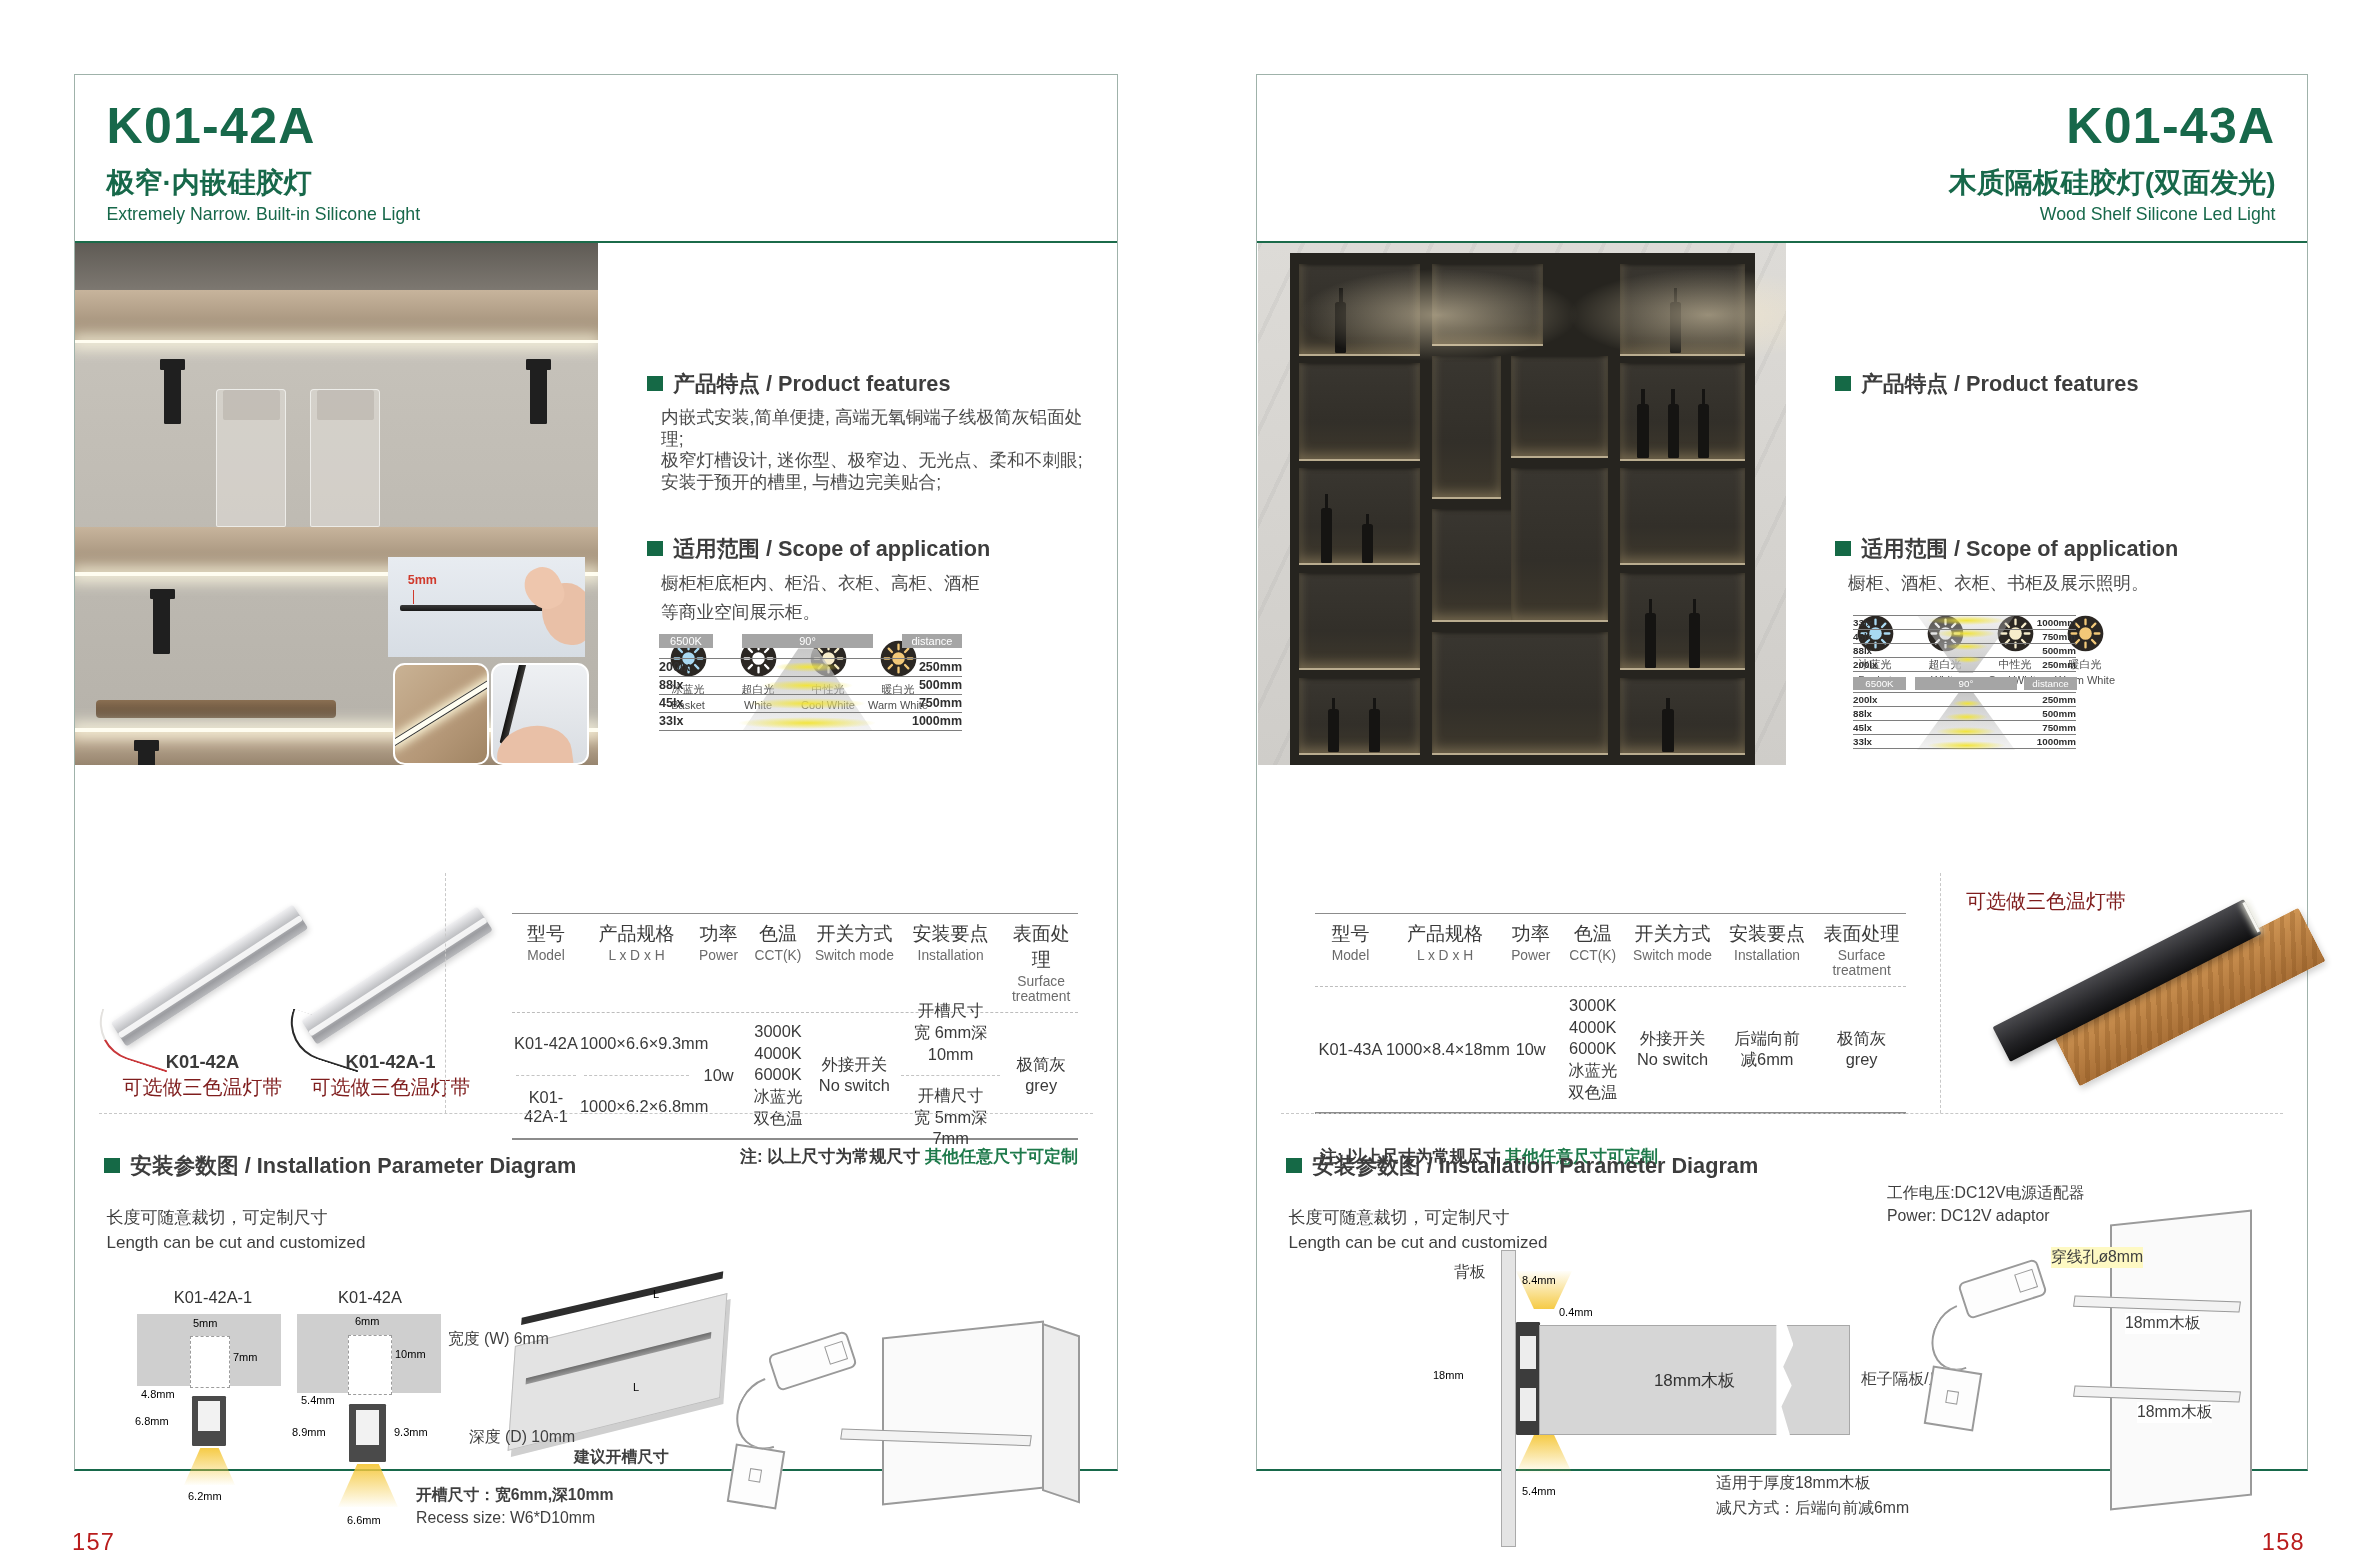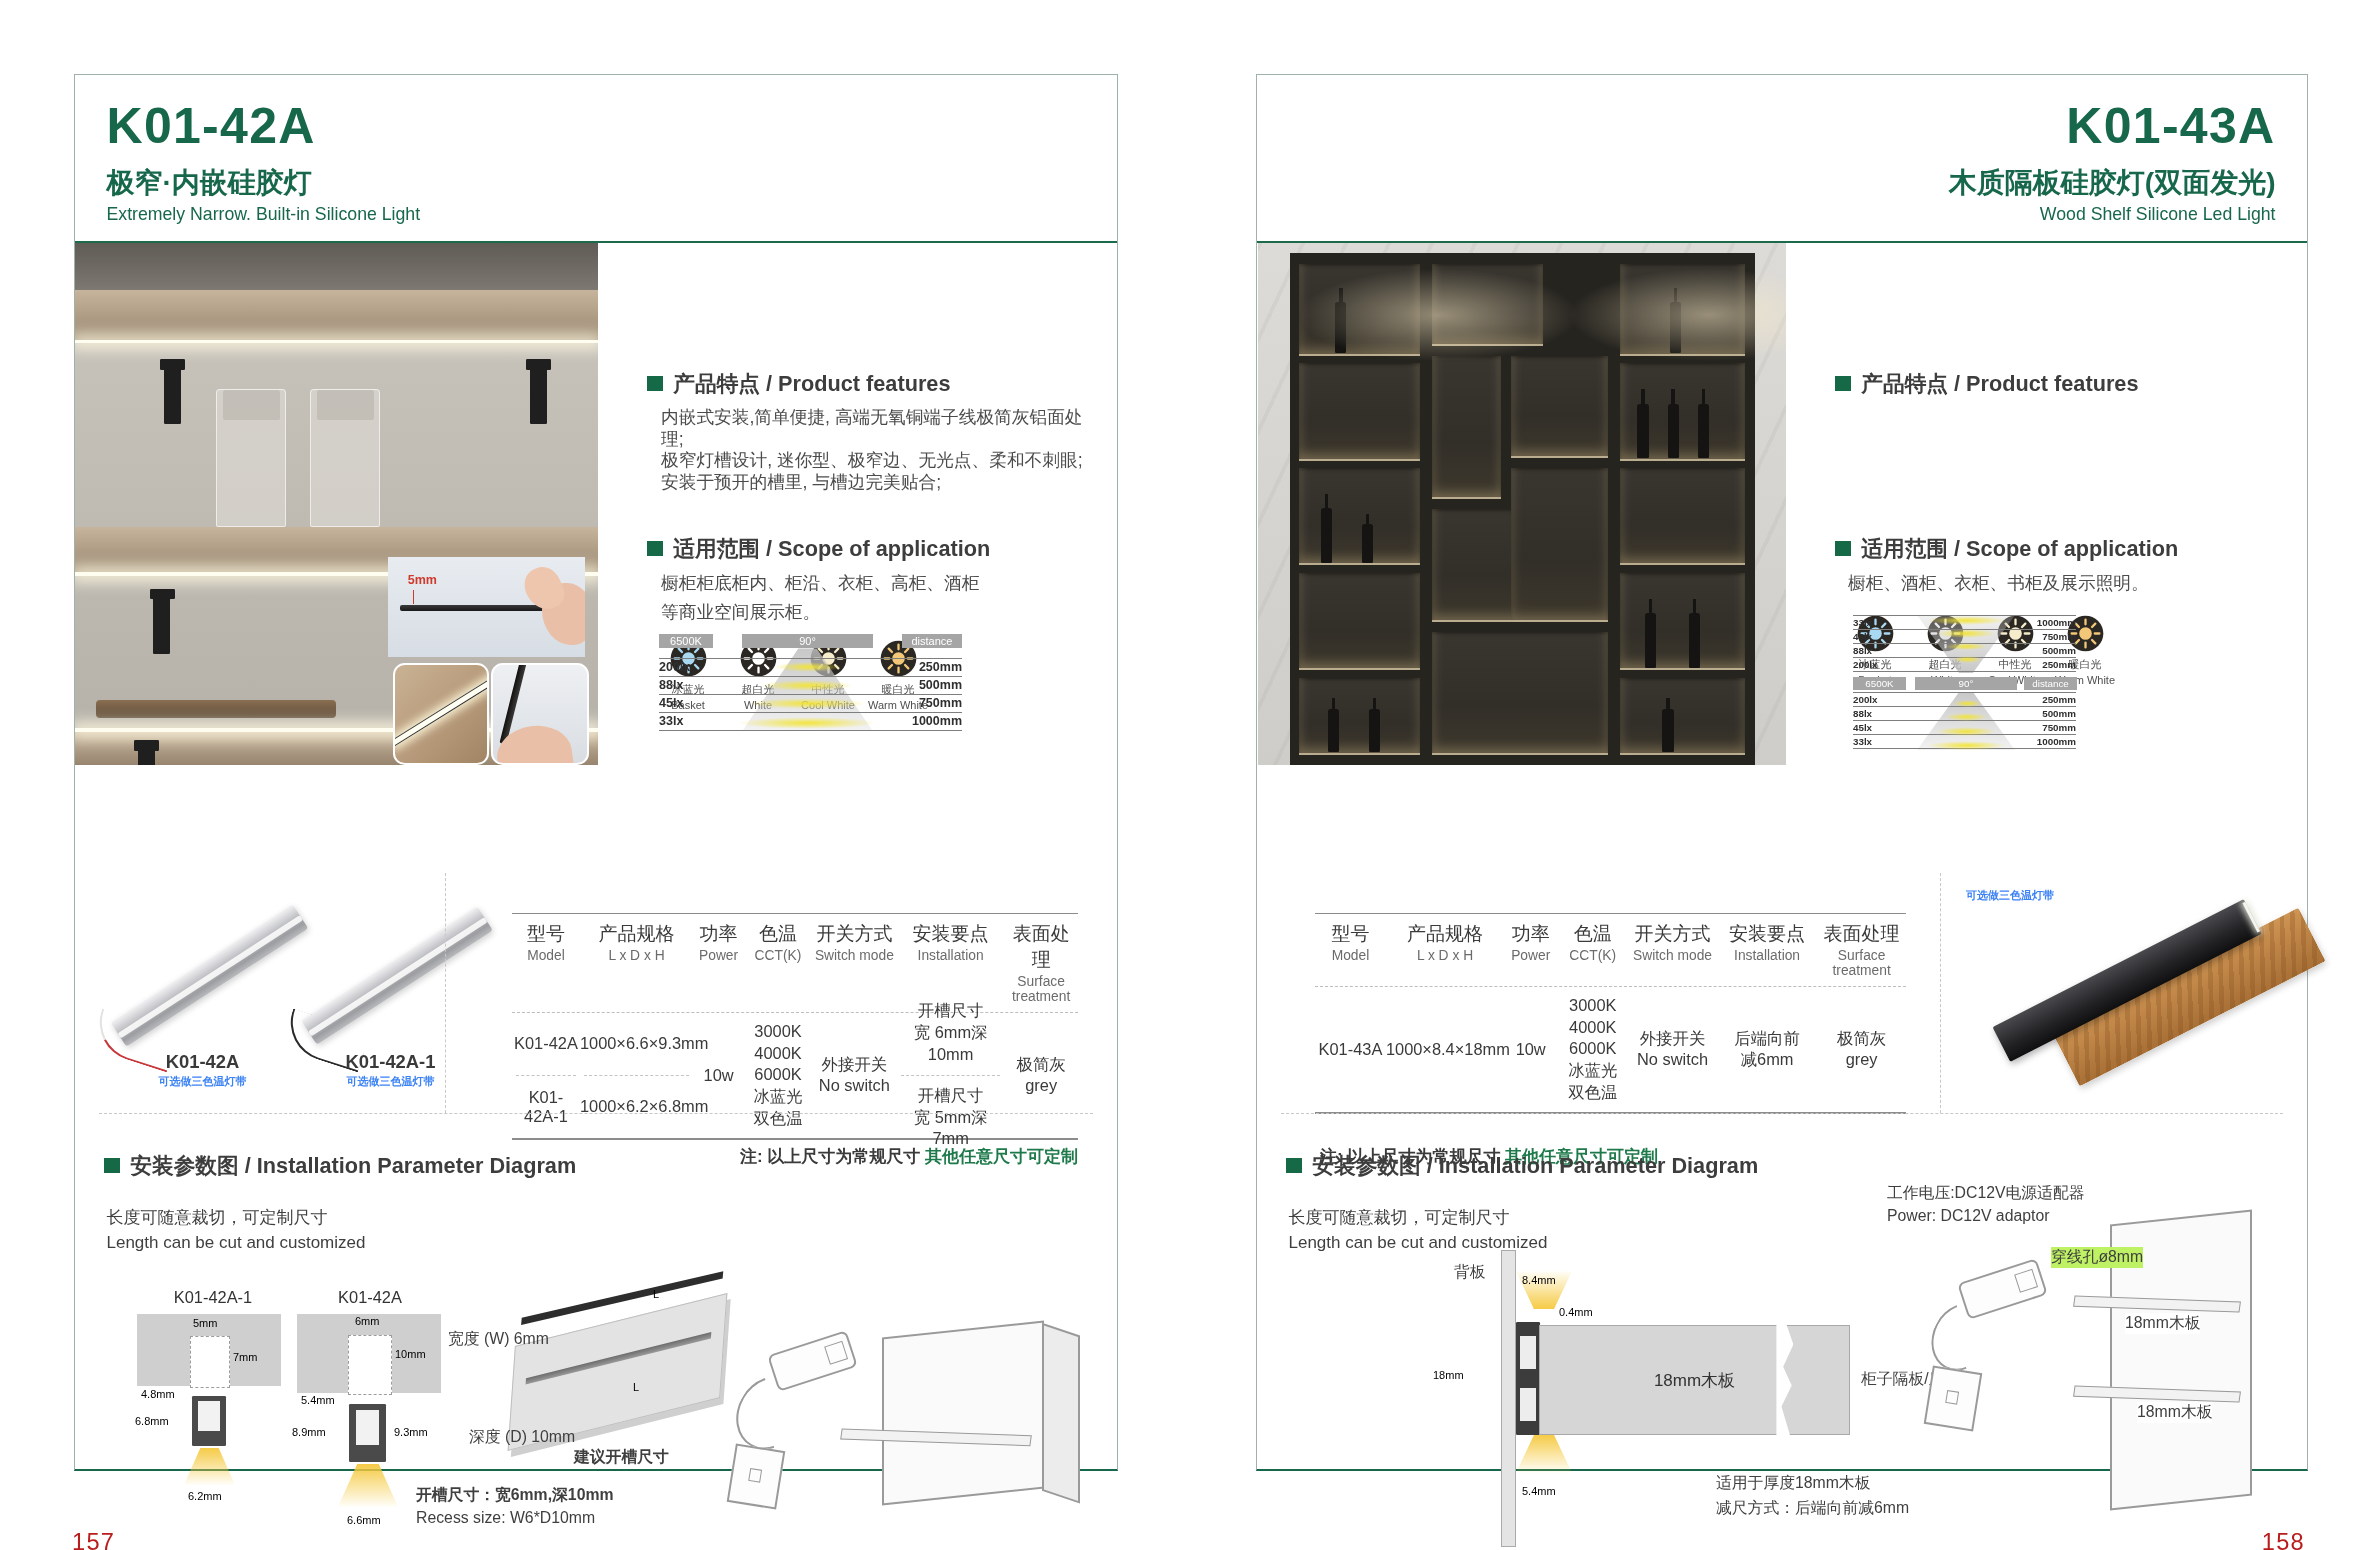--- a/index.html
+++ b/index.html
@@ -83,21 +83,21 @@
   
   .prod{position:absolute;}
   .alu-bar{position:absolute;height:29px;border-radius:3.3px;
       background:linear-gradient(#f2f2f4 0%,#c9cacd 35%,#9c9da1 75%,#b9babd 100%);
       box-shadow:0 2.6px 6.6px rgba(0,0,0,.18);}
   .alu-bar:before{content:"";position:absolute;left:0;right:0;top:45%;height:22%;background:rgba(255,255,255,.85);border-radius:2px;}
   .wire{position:absolute;width:79px;height:39px;border-bottom:2.6px solid #c8373a;border-left:2.6px solid #e4e2df;
       border-radius:0 0 0 39px;transform:rotate(18deg);}
   .wire.black{border-bottom-color:#2a2a2a;border-left-color:#2a2a2a;}
   .prod-label{position:absolute;text-align:center;font-size:18.4px;font-weight:bold;color:#3a3a3a;}
-  .prod-sub{position:absolute;text-align:center;font-size:11px;font-weight:bold;color:#3b82f6;}
+  .prod-sub{position:absolute;text-align:center;font-size:20px;font-weight:normal;color:#7f1d1d;}
   .wood-bar{position:absolute;height:60px;border-radius:2.6px;
       background:repeating-linear-gradient(115deg,rgba(120,70,20,.25) 0 4.6px,rgba(0,0,0,0) 4.6px 10.5px),
       linear-gradient(#cf9554,#a86f36);box-shadow:0 3.3px 7.9px rgba(0,0,0,.2);}
   .blk-bar{position:absolute;height:39px;border-radius:2px;background:linear-gradient(#4a4a4e 0%,#232326 60%,#0f0f10 100%);
       box-shadow:0 3.3px 7.9px rgba(0,0,0,.3);}
   .blk-bar:after{content:"";position:absolute;right:0;top:8%;width:3.3px;height:84%;background:#f4f4ef;box-shadow:0 0 6.6px 2px rgba(255,255,240,.8);}
   
   .vdash{position:absolute;border-left:1.3px dashed #c8c8c8;}
   .hdash{position:absolute;border-top:1.3px dashed #c8c8c8;}
   
@@ -726,21 +726,21 @@
 
     <div class="smalltext" style="left:630px;top:1108px;">工作电压:DC12V电源适配器</div>
     <div class="smalltext" style="left:630px;top:1132px;">Power: DC12V adaptor</div>
     <div class="adapter" style="left:704px;top:1195px;"></div>
     <div class="cord" style="left:676px;top:1227px;width:53px;height:66px;transform:rotate(28deg);"></div>
     <div class="plug" style="left:671px;top:1294px;"></div>
     <div class="cab3d" style="left:853px;top:1142px;width:138px;height:282px;">
       <div class="shelfp" style="top:77px;"></div>
       <div class="shelfp" style="top:167px;"></div>
     </div>
-    <div class="smalltext" style="left:794px;top:1172px;background:#bef264;">穿线孔ø8mm</div>
+    <div class="smalltext" style="left:794px;top:1172px;background:#fef9c3;">穿线孔ø8mm</div>
     <div class="smalltext" style="left:868px;top:1238px;background:#fff;">18mm木板</div>
     <div class="smalltext" style="left:880px;top:1327px;background:#fff;">18mm木板</div>
   </div>
 
   <div class="pagenum" id="pn-l">157</div>
   <div class="pagenum" id="pn-r">158</div>
 </div>
 
 
 </body></html>

